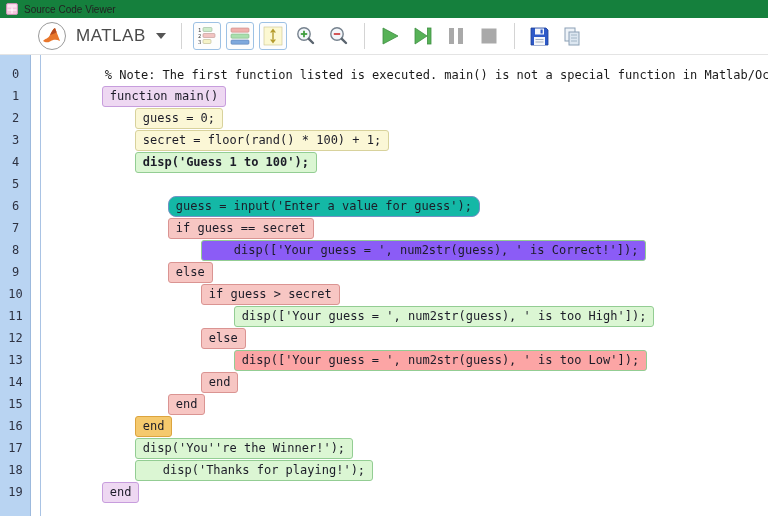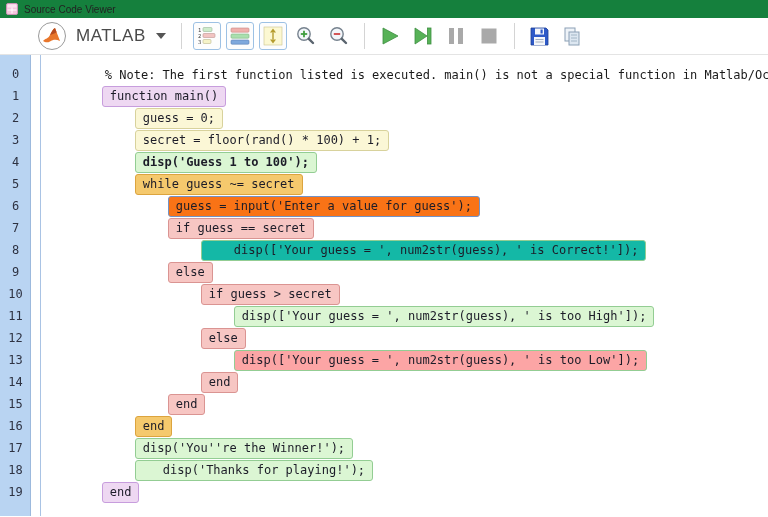--- a/index.html
+++ b/index.html
@@ -228,43 +228,40 @@
 
   <div class="code-row">
     <div class="line-no">4</div>
     <div class="code-cell" style="margin-left: 46px; font-weight: bold;">
       <span class="code-box" style="background: rgb(219, 246, 211); border-color: rgb(147, 205, 147);">disp('Guess 1 to 100');</span>
     </div>
   </div>
 
   <div class="code-row">
     <div class="line-no">5</div>
-    <div class="code-cell" style="margin-left: 46px;">
-      <span class="code-box" style="background: rgb(245, 201, 109); border-color: rgb(220, 164, 62);">while guess ~= secret</span>
-    </div>
   </div>
 
   <div class="code-row">
     <div class="line-no">6</div>
     <div class="code-cell" style="margin-left: 79px;">
-      <span class="code-box" style="background: #f97316; border-color: rgb(115, 146, 198);">guess = input('Enter a value for guess');</span>
+      <span class="code-box" style="background: #14b8a6; border-color: rgb(115, 146, 198); border-radius: 8px;">guess = input('Enter a value for guess');</span>
     </div>
   </div>
 
   <div class="code-row">
     <div class="line-no">7</div>
     <div class="code-cell" style="margin-left: 79px;">
       <span class="code-box" style="background: rgb(247, 198, 195); border-color: rgb(218, 148, 146);">if guess == secret</span>
     </div>
   </div>
 
   <div class="code-row">
     <div class="line-no">8</div>
     <div class="code-cell" style="margin-left: 112px;">
-      <span class="code-box" style="background: #14b8a6; border-color: rgb(147, 205, 147); padding-left: 32px;">disp(['Your guess = ', num2str(guess), ' is Correct!']);</span>
+      <span class="code-box" style="background: #8b5cf6; border-color: rgb(147, 205, 147); padding-left: 32px;">disp(['Your guess = ', num2str(guess), ' is Correct!']);</span>
     </div>
   </div>
 
   <div class="code-row">
     <div class="line-no">9</div>
     <div class="code-cell" style="margin-left: 79px;">
       <span class="code-box" style="background: rgb(247, 198, 195); border-color: rgb(218, 148, 146);">else</span>
     </div>
   </div>
 

